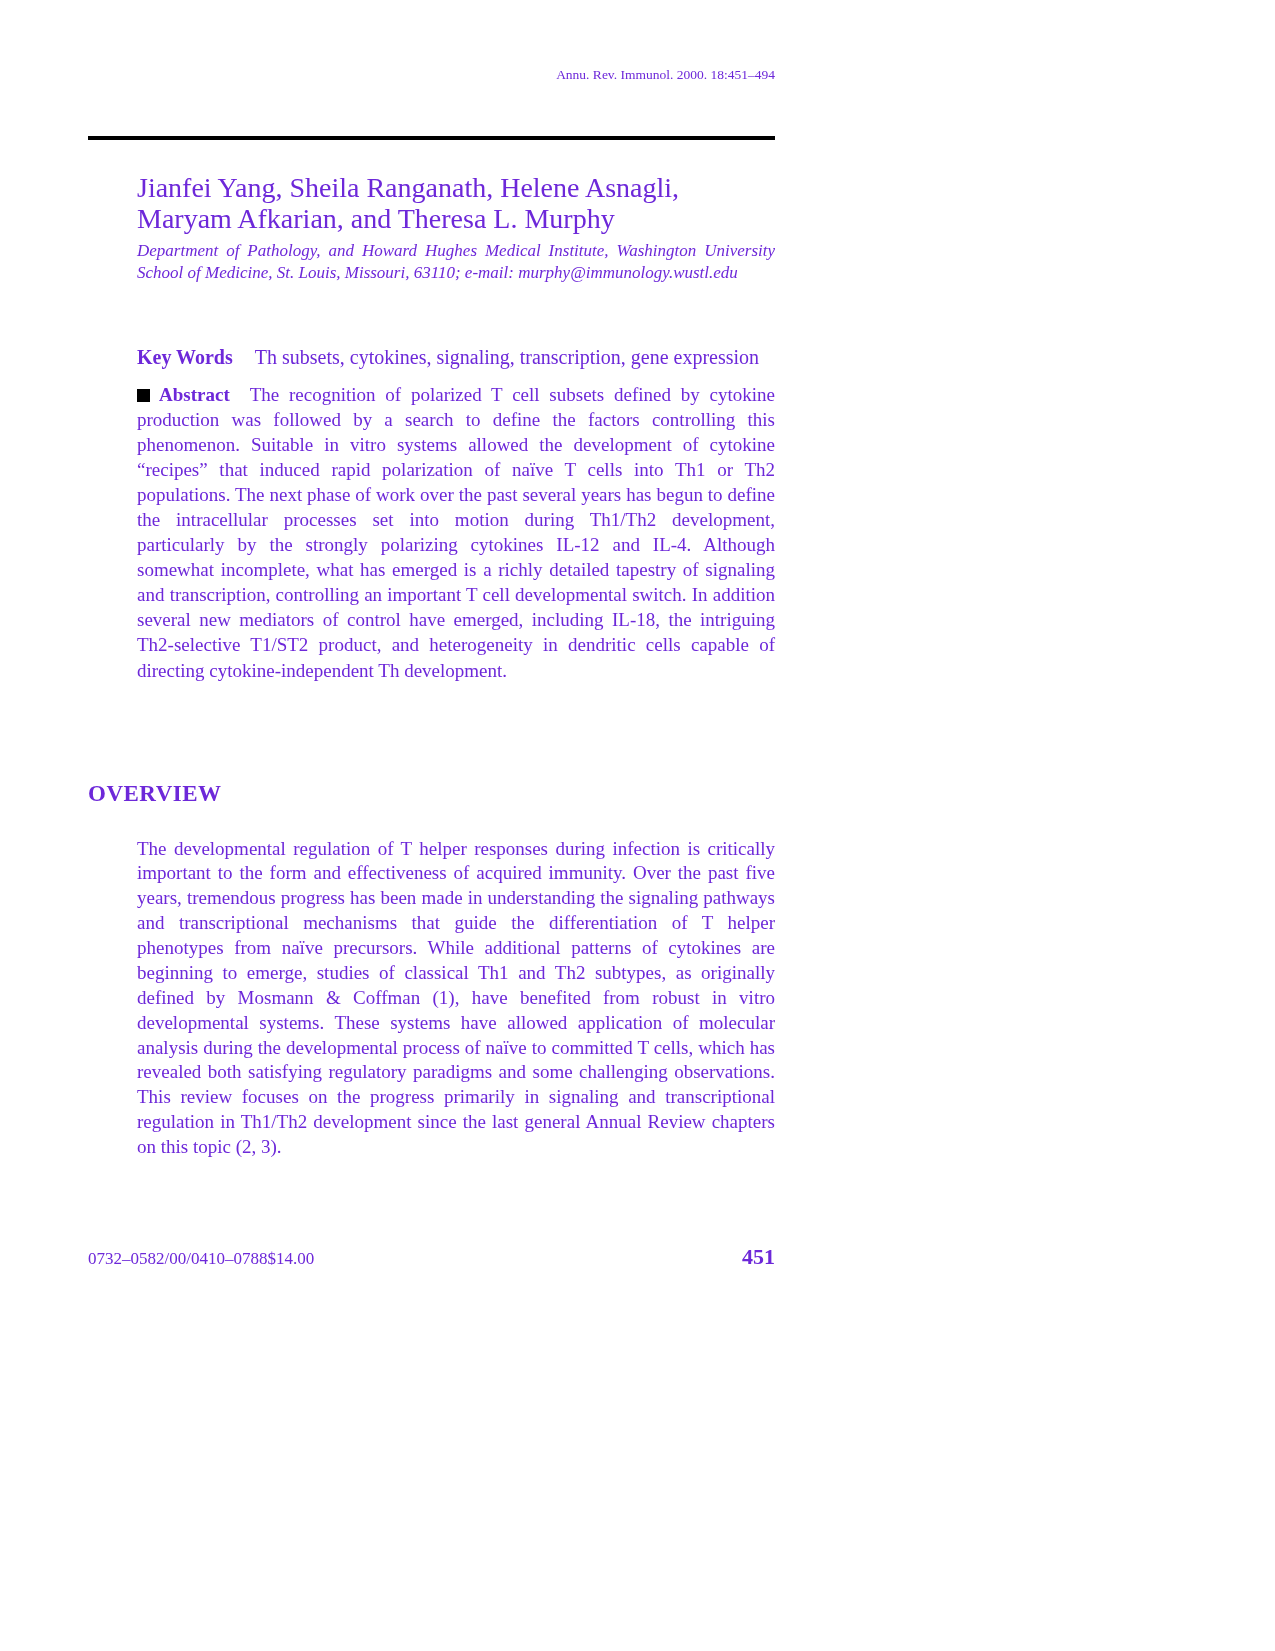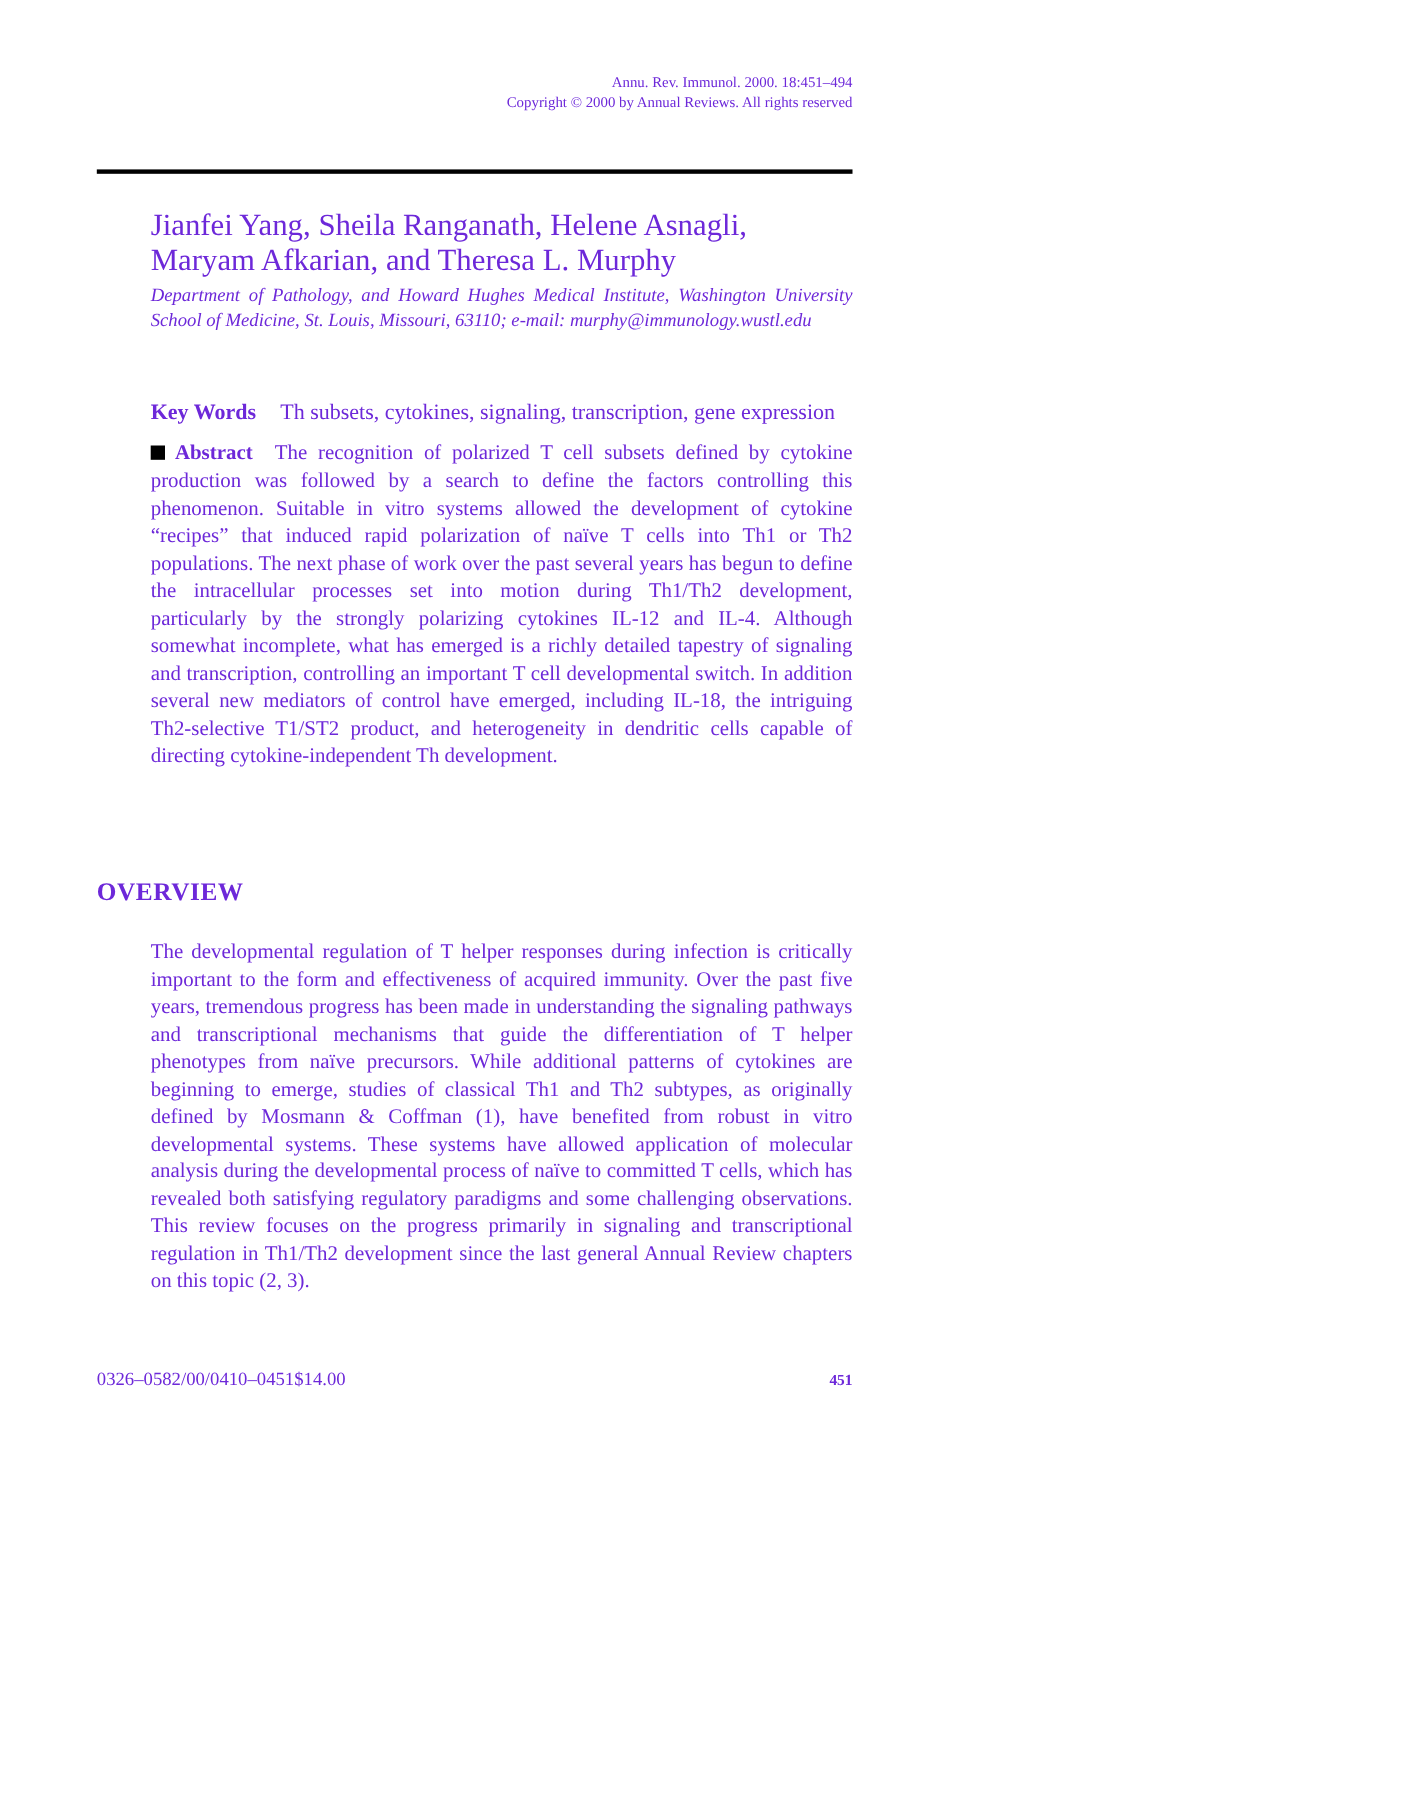--- a/index.html
+++ b/index.html
@@ -90,33 +90,32 @@
 
   .footer-row {
     position:absolute;
     left:88px; top:1244px;
     width:687px;
     display:flex;
     justify-content:space-between;
     align-items:baseline;
   }
   .footer-issn { font-size:17px; }
-  .footer-page { font-size:14px; font-weight:700; }
+  .footer-page { font-size:22px; font-weight:700; }
 
   p, h1, h2, div { margin:0; }
 </style>
 </head>
 <body>
 
 <div class="page">
   <div class="content">
 
     <div class="journal-header">
       <div>Annu. Rev. Immunol. 2000. 18:451–494</div>
-      <div>Copyright © 2000 by Annual Reviews. All rights reserved</div>
     </div>
 
     <h1 class="article-title">
     </h1>
     <div class="title-rule"></div>
 
     <div class="authors indent">
       <div>Jianfei Yang, Sheila Ranganath, Helene Asnagli,</div>
       <div>Maryam Afkarian, and Theresa L. Murphy</div>
     </div>
@@ -133,16 +132,16 @@
 
     <h2 class="section-heading">OVERVIEW</h2>
 
     <p class="body-para indent">
       <span>The developmental regulation of T helper responses during infection is critically important to the form and effectiveness of acquired immunity. Over the past five years, tremendous progress has been made in understanding the signaling pathways and transcriptional mechanisms that guide the differentiation of T helper phenotypes from naïve precursors. While additional patterns of cytokines are beginning to emerge, studies of classical Th1 and Th2 subtypes, as originally defined by Mosmann &amp; Coffman (1), have benefited from robust in vitro developmental systems. These systems have allowed application of molecular analysis during the developmental process of naïve to committed T cells, which has revealed both satisfying regulatory paradigms and some challenging observations. This review focuses on the progress primarily in signaling and transcriptional regulation in Th1/Th2 development since the last general </span><span class="it">Annual Review</span><span> chapters on this topic (2, 3).</span>
     </p>
 
   </div>
 
   <div class="footer-row">
-    <span class="footer-issn">0326–0582/00/0410–0451$14.00</span>
+    <span class="footer-issn">0732–0582/00/0410–0788$14.00</span>
     <span class="footer-page">451</span>
   </div>
 </div>
 
 </body></html>

